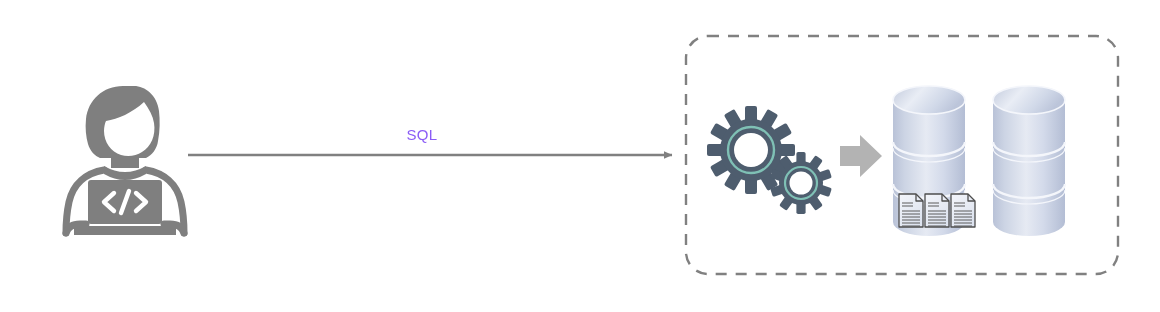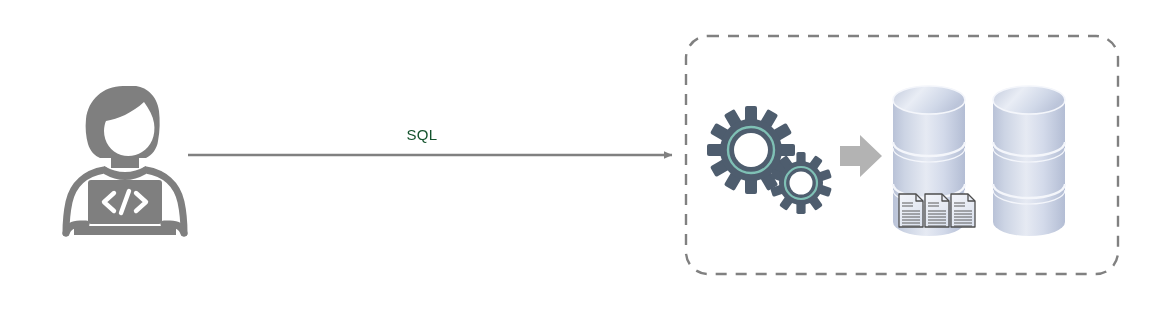--- a/index.html
+++ b/index.html
@@ -27,21 +27,21 @@
   }
   .sql-label {
     position: absolute;
     left: 380px;
     top: 126px;
     width: 84px;
     text-align: center;
     font-family: "Liberation Sans", sans-serif;
     font-size: 15px;
     letter-spacing: 0.4px;
-    color: #14532d;
+    color: #8b5cf6;
     white-space: nowrap;
     user-select: none;
   }
 </style>
 </head>
 <body>
 
 <div id="stage">
 
   <svg class="layer" viewBox="0 0 1160 312" xmlns="http://www.w3.org/2000/svg">

